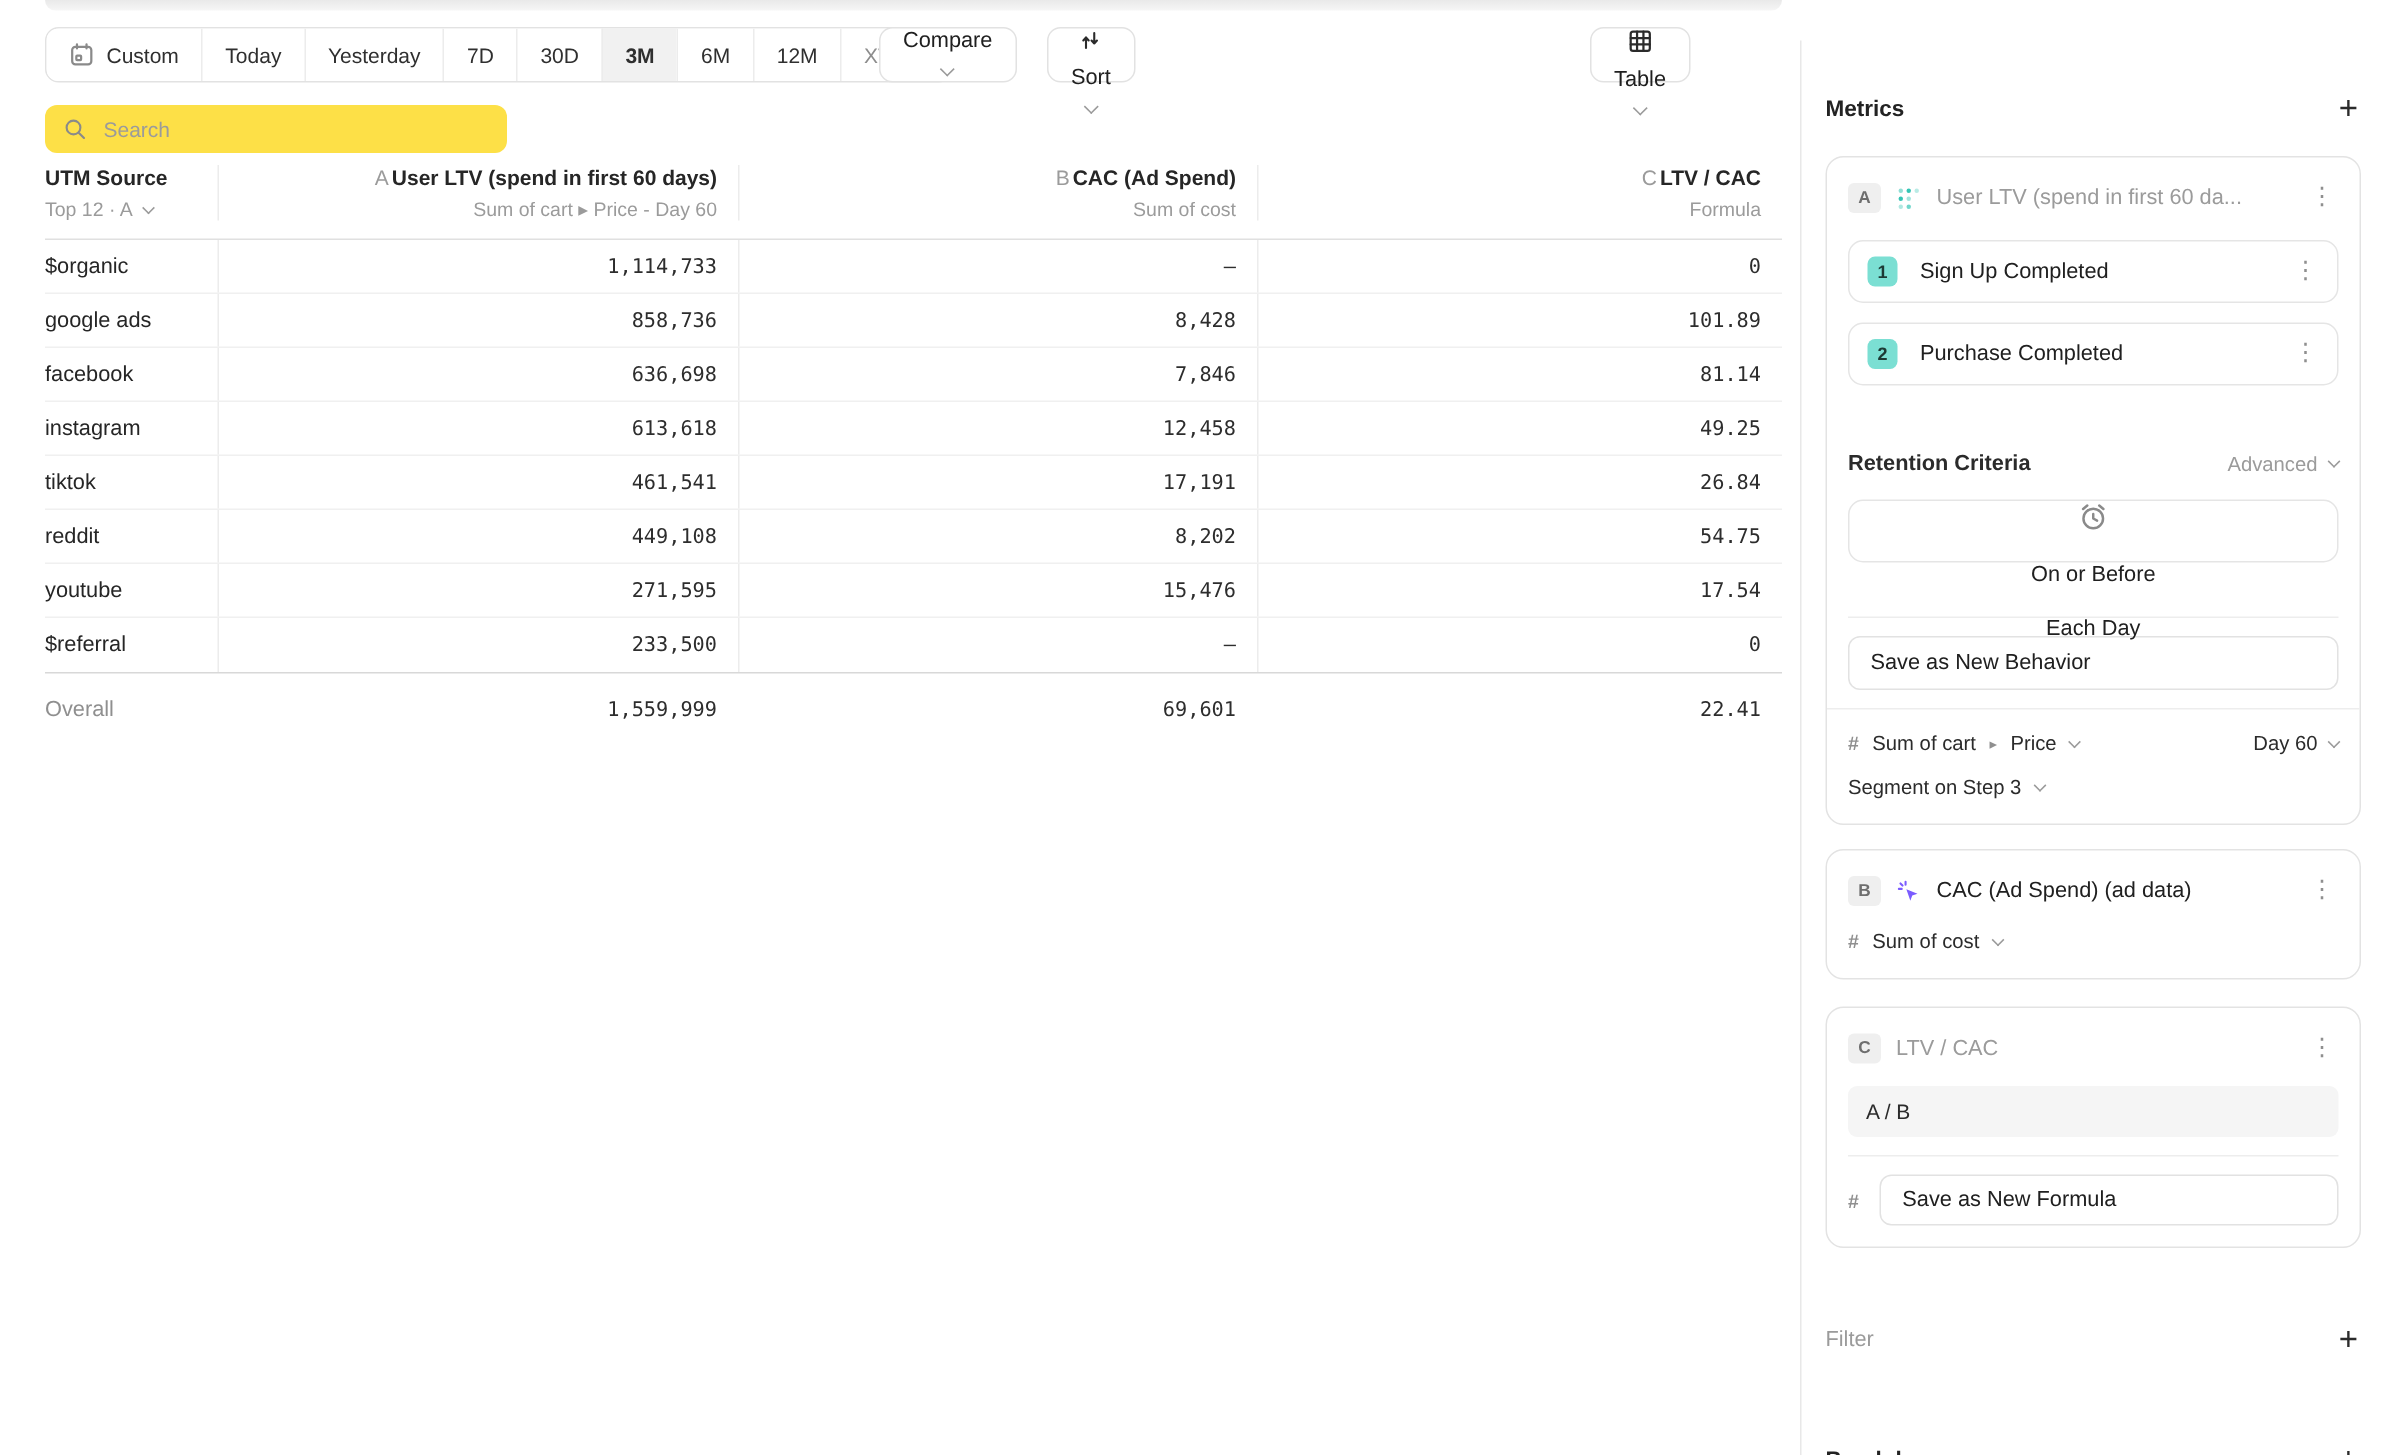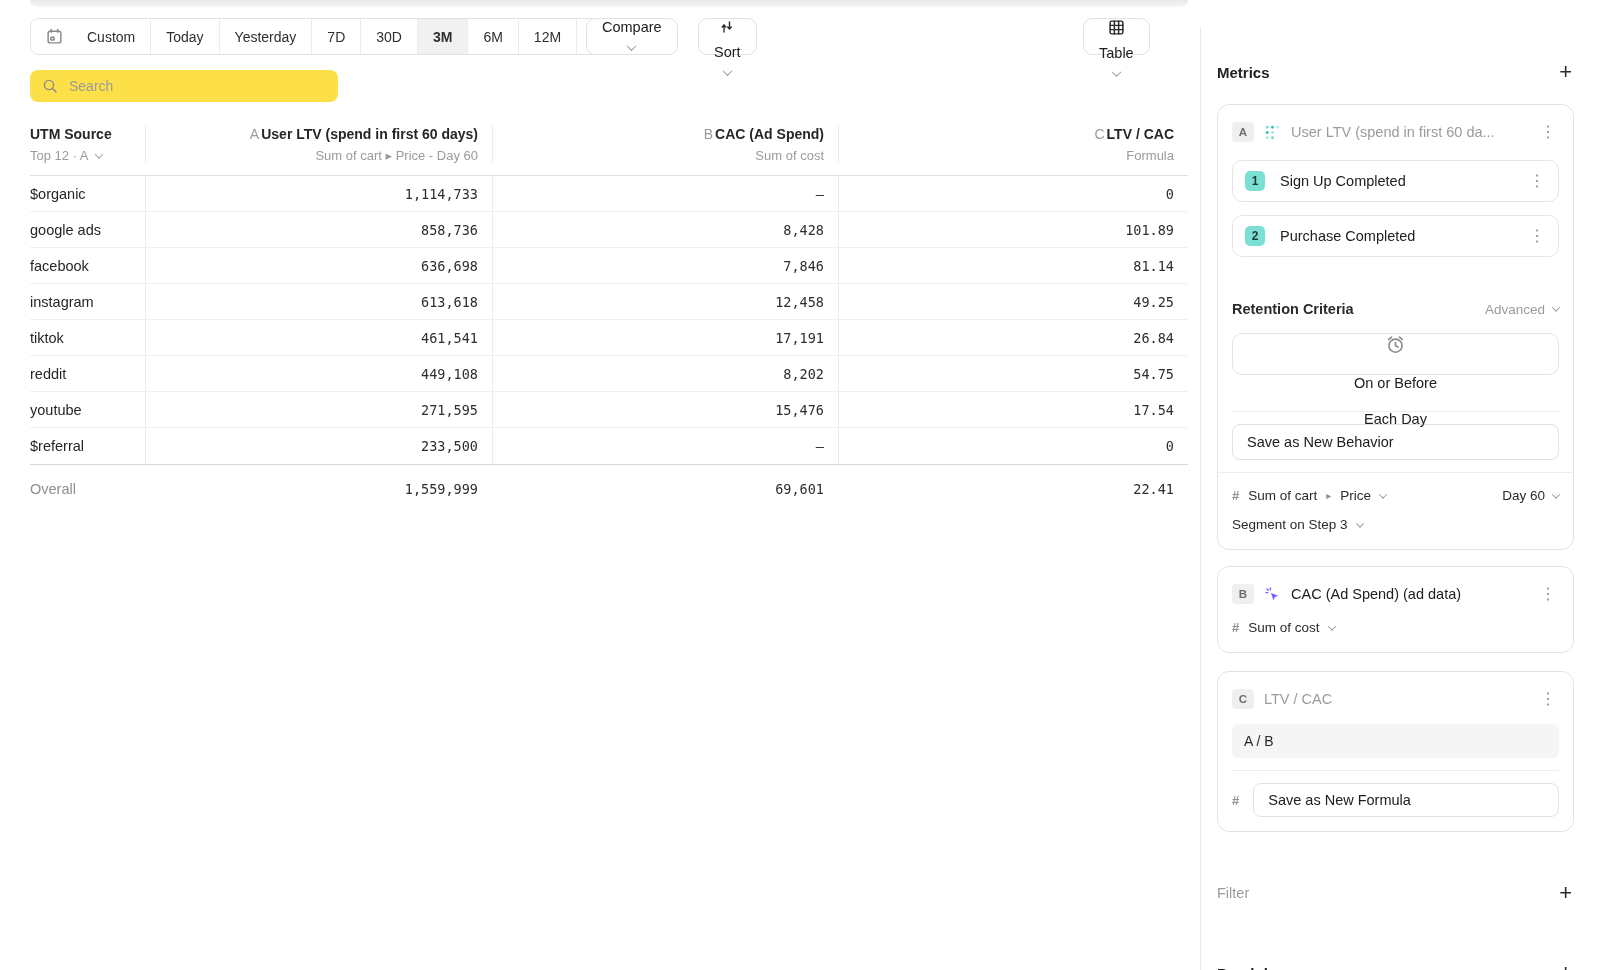--- a/index.html
+++ b/index.html
@@ -6,40 +6,40 @@
   html,body { width:1600px; height:970px; background:#fff; font-family:"Liberation Sans", sans-serif; color:#2b2b2b; }
   .page { position:relative; width:1600px; height:970px; overflow:hidden; background:#fff; }
 
   
   .top-shadow { position:absolute; left:30px; top:0; width:1158px; height:7px;
     background:linear-gradient(#e9e9e9,#f6f6f6); border-radius:0 0 12px 12px; }
 
   
   .daterange { position:absolute; left:30px; top:18px; height:37px; display:flex; align-items:stretch;
     border:1px solid #e2e2e2; border-radius:9px; background:#fff; overflow:hidden; }
-  .dr-btn { display:flex; align-items:center; gap:24px; padding:0 15px; font-size:14px; color:#2f2f2f;
+  .dr-btn { display:flex; align-items:center; gap:8px; padding:0 15px; font-size:14px; color:#2f2f2f;
     background:#fff; border:none; border-left:1px solid #ececec; font-family:inherit; cursor:pointer; white-space:nowrap;justify-content:space-between; }
   .dr-btn:first-child { border-left:none; }
   .dr-btn.selected { background:#f1f1f1; font-weight:700; }
   .dr-btn.muted { color:#8d8d8d; }
   .pill { position:absolute; top:18px; height:37px; display:flex; align-items:center; gap:9px; padding:0 15px;
     border:1px solid #e2e2e2; border-radius:9px; background:#fff; font-size:14.5px; font-weight:500; color:#202020;
     font-family:inherit; cursor:pointer;flex-direction:column; }
   .chev { display:inline-block; width:7px; height:7px; border-right:1.6px solid #9a9a9a; border-bottom:1.6px solid #9a9a9a;
     transform:rotate(45deg) translate(-1px,-1px); flex:none; }
   .chev.sm { width:6px; height:6px; }
 
   
   .search { position:absolute; left:30px; top:70px; width:308px; height:32px; background:#fde047;
     border-radius:8px; display:flex; align-items:center; padding:0 12px; gap:11px; }
   .search input { border:none; background:transparent; outline:none; font-size:14px; color:#2b2b2b; width:100%; font-family:inherit; }
   .search input::placeholder { color:#9b9b9b; }
 
   
-  .tbl { position:absolute; left:30px; top:126px; width:1158px; }
+  .tbl { position:absolute; left:30px; top:110px; width:1158px; }
   .row { display:grid; grid-template-columns:115px 347px 346px 350px; }
   .cell { min-width:0; }
   .thead { border-bottom:1px solid #e0e0e0; padding-bottom:12px; }
   .thead .cell + .cell, .body-row .cell + .cell { border-left:1px solid #ececec; }
   .h-title { font-size:14px; font-weight:700; color:#262626; }
   .h-sub { font-size:13px; color:#9b9b9b; margin-top:6px; display:flex; align-items:center; gap:7px; }
   .col-head { text-align:right; padding-right:14px; }
   .col-head .h-sub { justify-content:flex-end; }
   .letter { color:#9b9b9b; font-weight:400; margin-right:2px; }
   .body-row { height:36px; border-bottom:1px solid #f0f0f0; align-items:center; }
@@ -152,21 +152,21 @@
     <span class="ficon">
       <svg class="stroke dark" width="16" height="16" viewBox="0 0 16 16">
           <path d="M5 13 V6 M5 6 L3.2 8 M5 6 L6.8 8"></path>
           <path d="M10.5 3 V10 M10.5 10 L8.7 8 M10.5 10 L12.3 8"></path>
         </svg>
     </span>
     <span>Sort</span>
     <span class="chev"></span>
   </button>
 
-  <button class="pill" style="left:1083px;">
+  <button class="pill" style="left:1060px;">
     <span class="ficon">
       <svg class="stroke dark" width="17" height="17" viewBox="0 0 16 16">
           <rect x="2" y="2" width="12" height="12" rx="1.5"></rect>
           <line x1="6" y1="2" x2="6" y2="14"></line>
           <line x1="10" y1="2" x2="10" y2="14"></line>
           <line x1="2" y1="6" x2="14" y2="6"></line>
           <line x1="2" y1="10" x2="14" y2="10"></line>
         </svg>
     </span>
     <span>Table</span>

